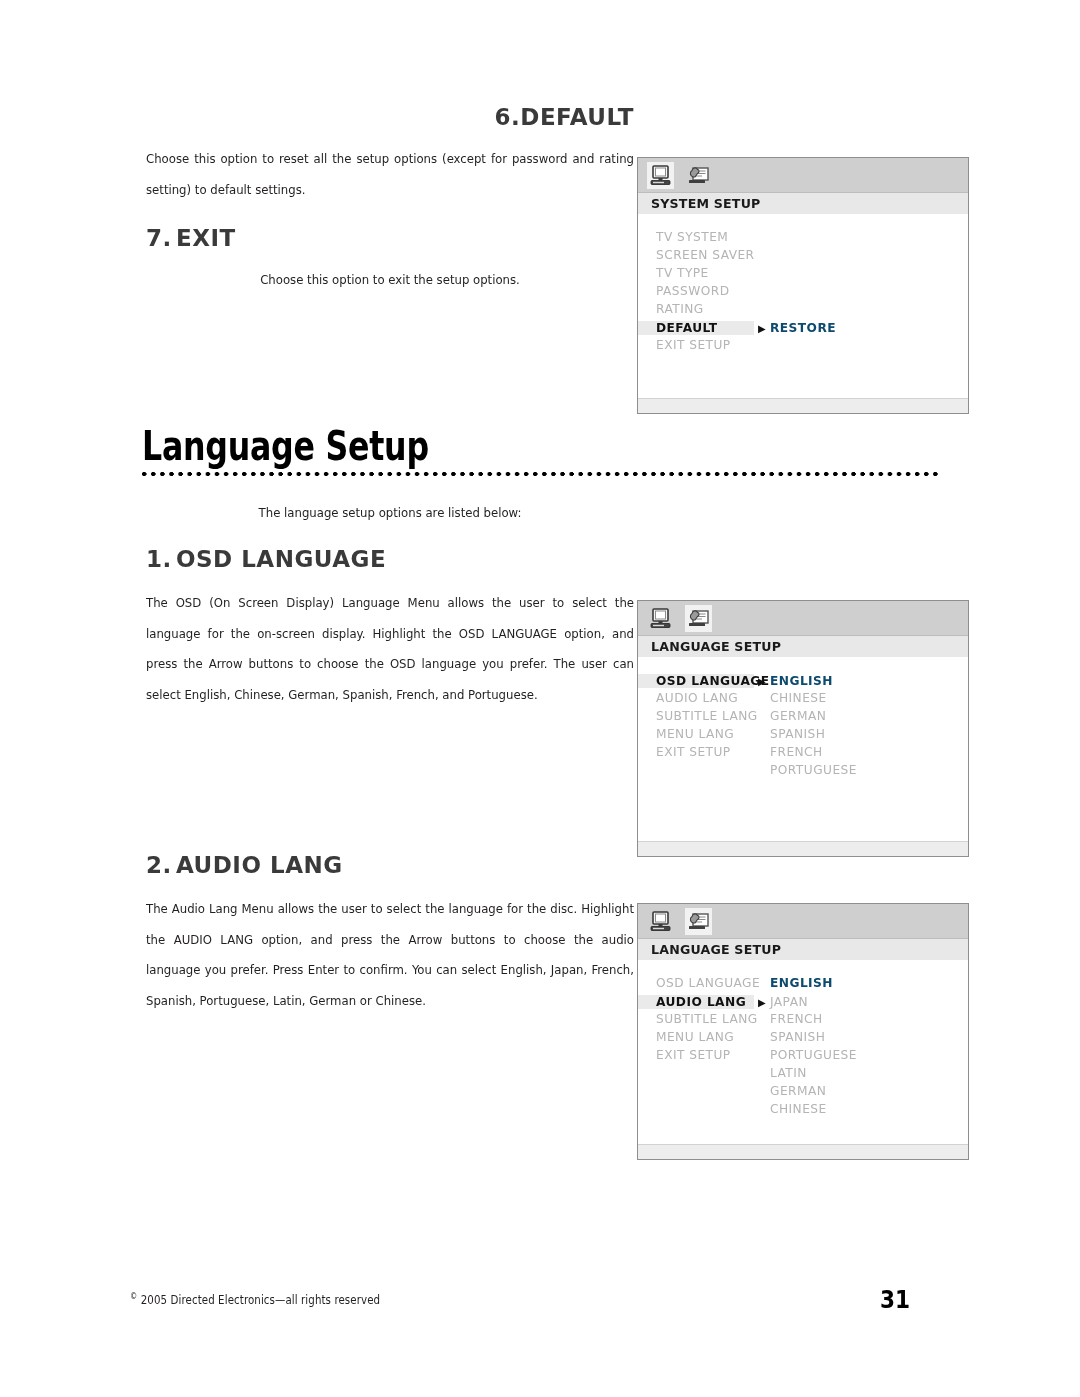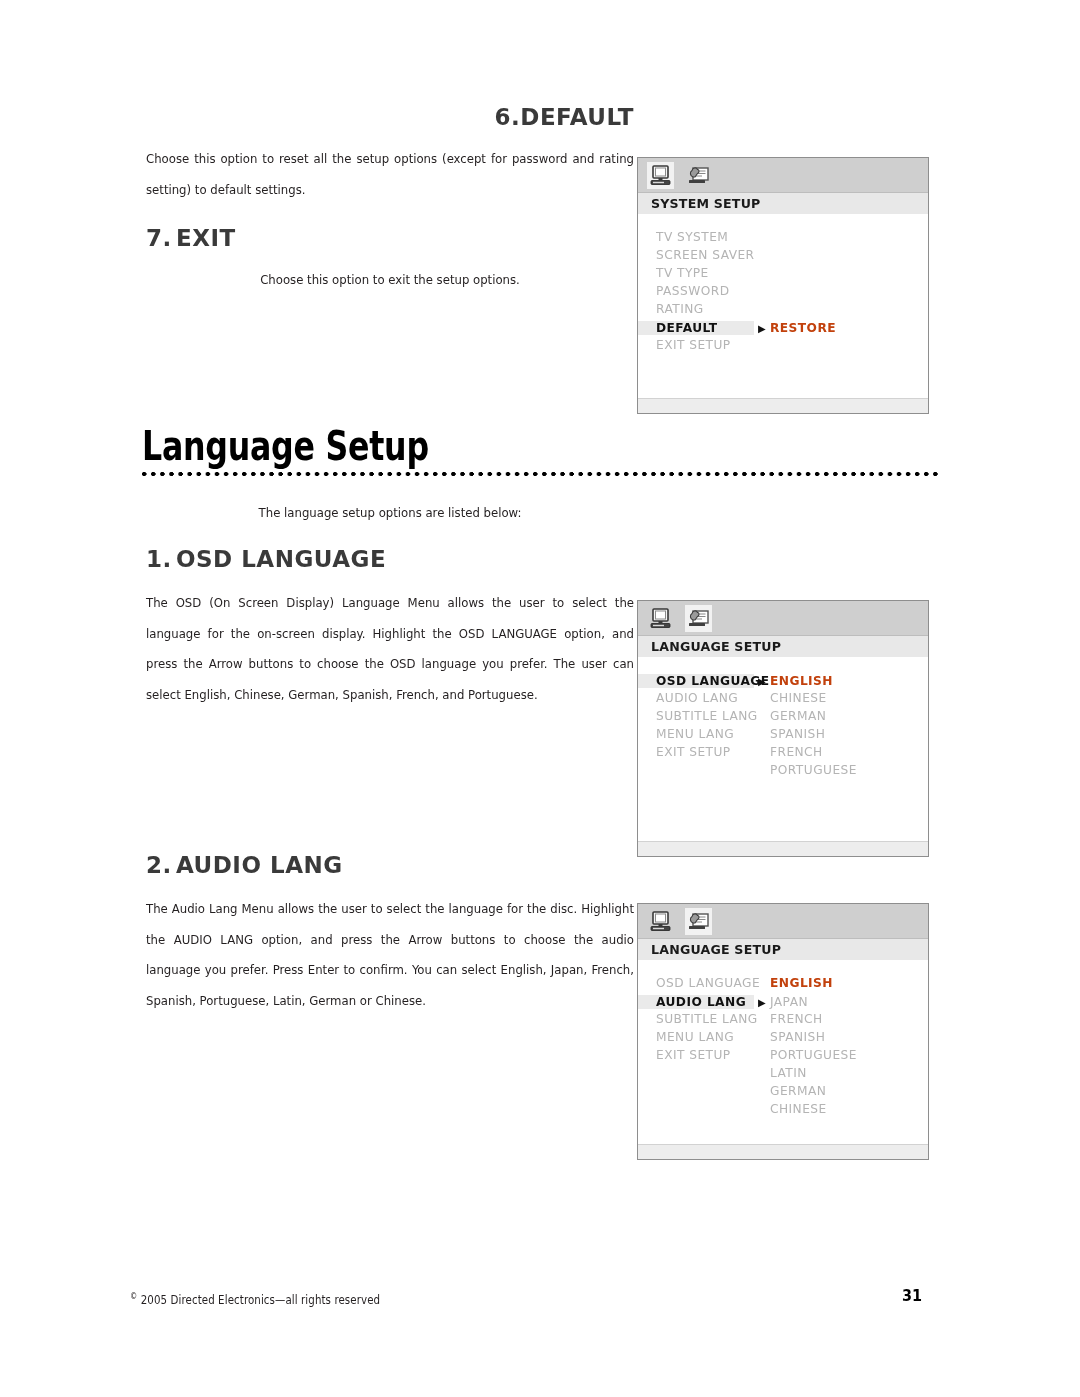--- a/index.html
+++ b/index.html
@@ -79,21 +79,21 @@
     height: 10px;
     background-image: radial-gradient(circle at 2.2px 50%, #000 2.1px, transparent 2.4px);
     background-size: 9.1px 10px;
     background-repeat: repeat-x;
   }
 
   
   .osd {
     position: absolute;
     left: 637px;
-    width: 292px;
+    width: 332px;
     border: 1px solid #8e8e8e;
     background: #ffffff;
     box-sizing: border-box;
   }
   .osd-iconbar {
     height: 35px;
     background: #cfcfcf;
     border-bottom: 1px solid #bdbdbd;
     display: flex;
     align-items: center;
@@ -151,21 +151,21 @@
     text-align: center;
     font-size: 10px;
     color: #111;
     line-height: 18px;
   }
   .osd-right {
     color: #b4b4b4;
     white-space: nowrap;
   }
   .osd-right.on {
-    color: #c2410c;
+    color: #0c4a6e;
     font-weight: bold;
   }
   .osd-filler { height: 18px; }
   .osd-footer {
     height: 14px;
     background: #ededed;
     border-top: 1px solid #d2d2d2;
     margin-top: 6px;
   }
 
@@ -178,24 +178,24 @@
     font-size: 11.4px;
     color: #231f20;
     letter-spacing: 0.1px;
   }
   .footer-copy sup { font-size: 8px; vertical-align: super; }
   .footer-page {
     position: absolute;
     left: 880px;
     top: 1286px;
     width: 64px;
-    text-align: center;
+    text-align: left;
     font-family: "DejaVu Sans Condensed", "DejaVu Sans", sans-serif;
     font-weight: bold;
-    font-size: 16px;
+    font-size: 24px;
     color: #000;
   }
 </style>
 </head>
 <body>
 
 <div class="page">
 
   <div class="col-text" style="top:104px;text-align:right;">
     <h2 class="section-heading">

